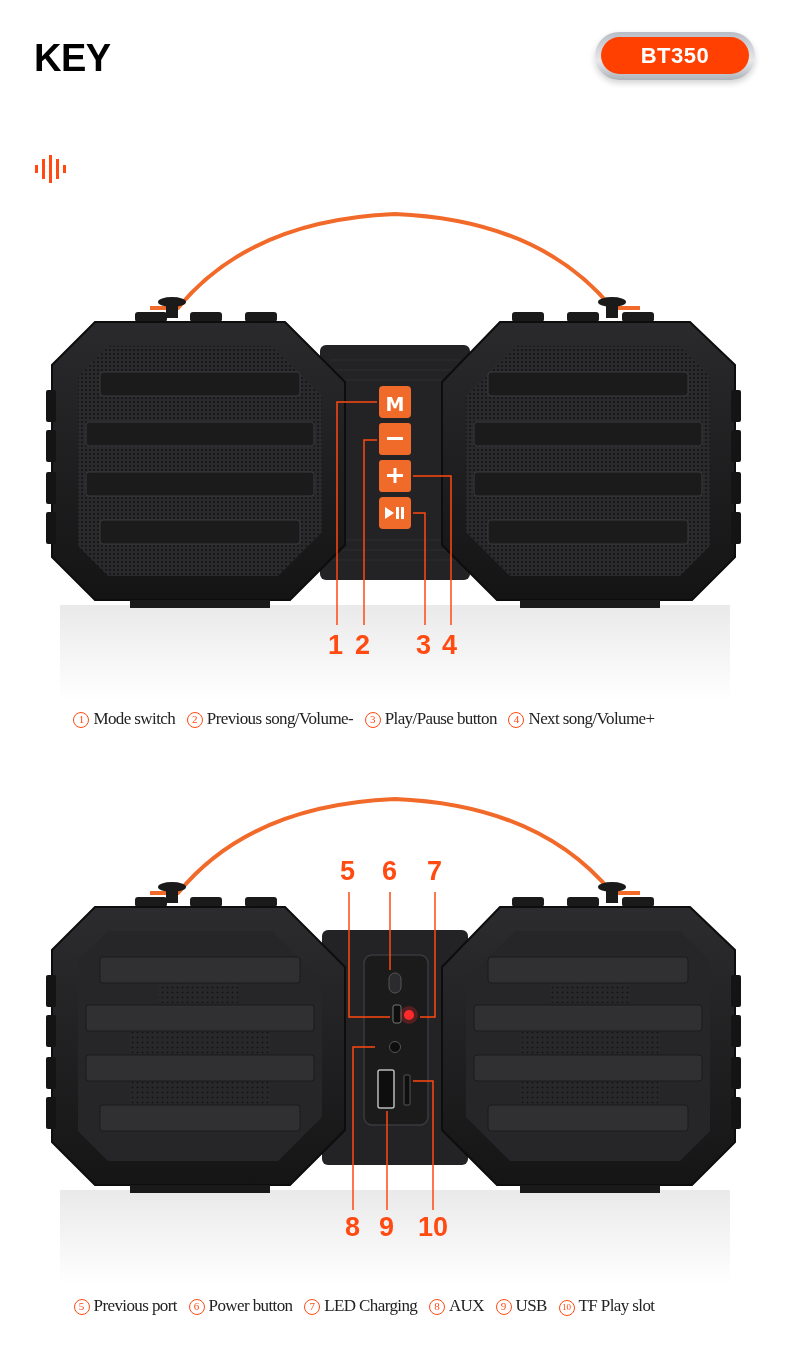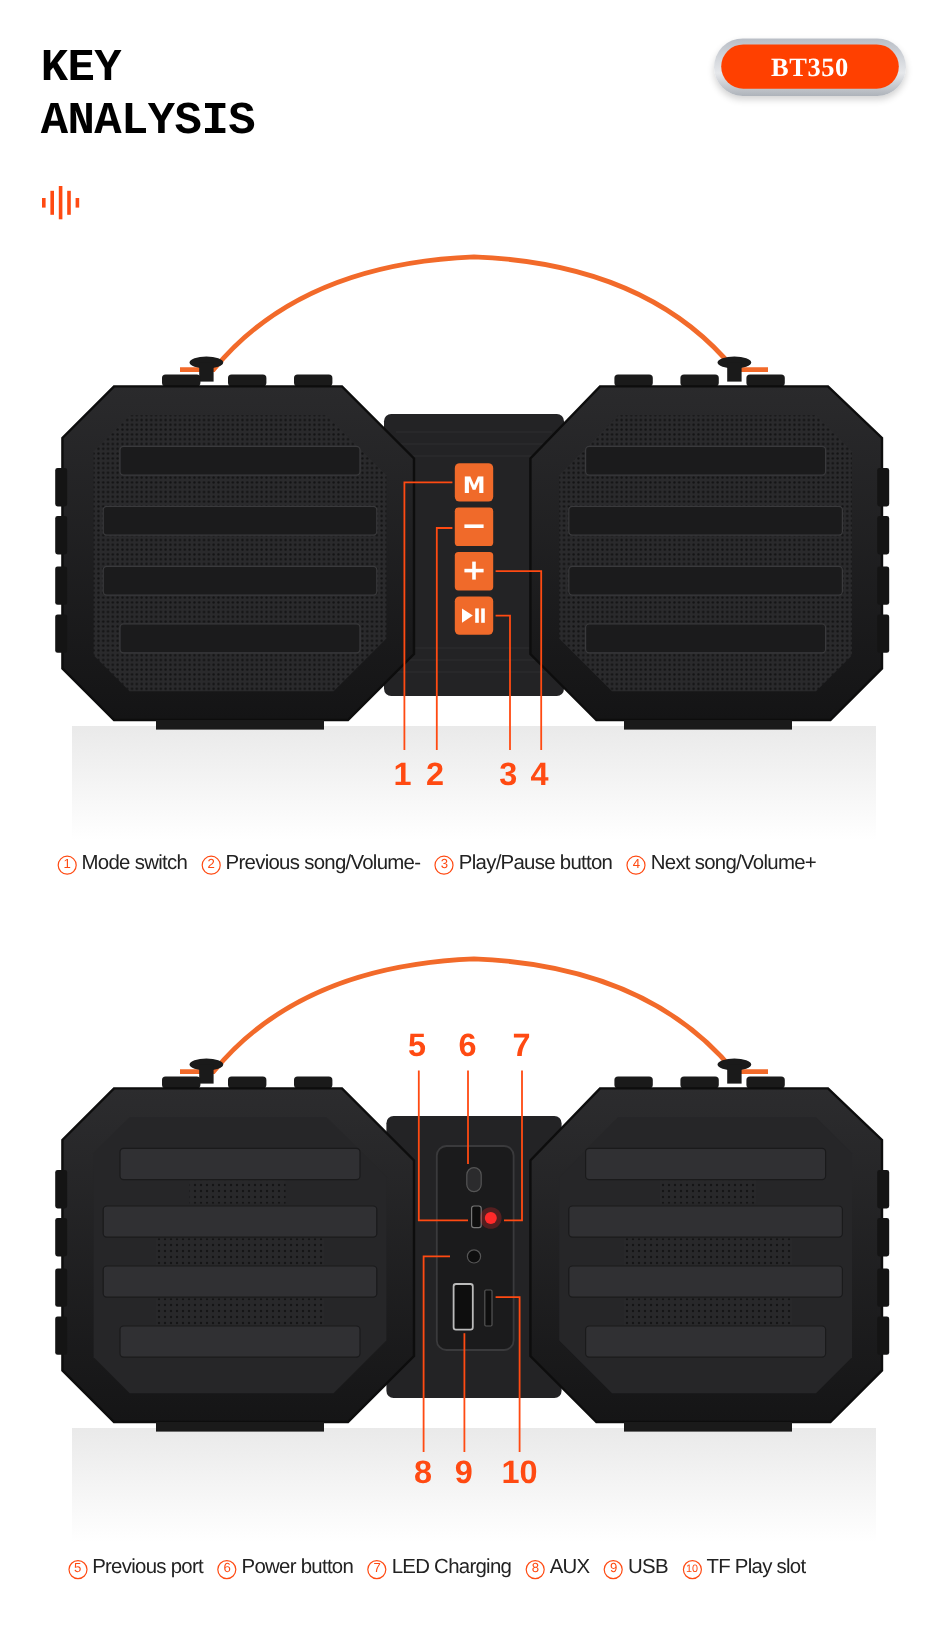--- a/index.html
+++ b/index.html
@@ -1,65 +1,64 @@
 <!DOCTYPE html>
 <html><head>
 <meta charset="utf-8">
 <style>
   * { box-sizing: border-box; margin: 0; padding: 0; }
   html, body { width: 790px; height: 1355px; background: #ffffff; overflow: hidden; }
   body { position: relative; font-family: "Liberation Sans", sans-serif; color: #1a1a1a; }
 
   .title {
     position: absolute; left: 34px; top: 36px;
-    font-family: Liberation Mono, monospace; font-weight: 900;
+    font-family: Liberation Sans, sans-serif; font-weight: 900;
     font-size: 38px; line-height: 44px; letter-spacing: -0.5px; color: #000;
   }
   .title span { display: block; }
 
   .badge-wrap {
     position: absolute; left: 595px; top: 32px; width: 160px; height: 48px;
     border-radius: 24px; background: linear-gradient(#b9bec6, #e6e8eb 60%, #aeb3ba);
     box-shadow: 0 3px 6px rgba(0,0,0,0.18);
   }
   .badge {
     position: absolute; left: 6px; top: 5px; right: 6px; bottom: 6px;
     border-radius: 20px; background: #ff4000;
-    color: #fff; font-family: Liberation Serif, serif; font-weight: 700;
+    color: #fff; font-family: Liberation Sans, sans-serif; font-weight: 700;
     font-size: 22px; text-align: center; line-height: 37px; letter-spacing: 0.5px;
   }
 
   .wave-icon { position: absolute; left: 35px; top: 155px; width: 32px; height: 28px; }
 
   .panel { position: absolute; left: 0; width: 790px; }
   .panel svg { position: absolute; left: 0; top: 0; }
 
   .callout-num {
     position: absolute; font-family: "Liberation Sans", sans-serif; font-weight: 700;
     font-size: 27px; color: #ff4a12; line-height: 27px;
   }
 
   .legend {
     position: absolute; left: 0; width: 728px; text-align: center;
-    font-size: 17px; letter-spacing: -0.6px; color: #222; white-space: nowrap;
+    font-size: 17px; letter-spacing: -0.6px; color: #222; white-space: nowrap; font-family: Liberation Serif, serif;
   }
   .legend .item { display: inline-block; margin: 0 4px; }
   .legend .num {
     display: inline-block; width: 16px; height: 16px; border: 1.5px solid #ff4a12;
     border-radius: 50%; color: #ff4a12; font-size: 11px; line-height: 13px;
     text-align: center; vertical-align: 1px; margin-right: 4px; letter-spacing: 0;
   }
   .legend .num.wide { font-size: 9px; }
 </style>
 </head>
 <body>
 
 <div class="title">
   <span>KEY</span>
-  <span>ANALYSIS</span>
 </div>
 
 <div class="badge-wrap">
   <div class="badge">BT350</div>
 </div>
 
 <svg class="wave-icon" viewBox="0 0 32 28">
   <g fill="#ff4a12">
     <rect x="0" y="10" width="3" height="8"></rect>
     <rect x="7" y="4" width="3" height="20"></rect>

